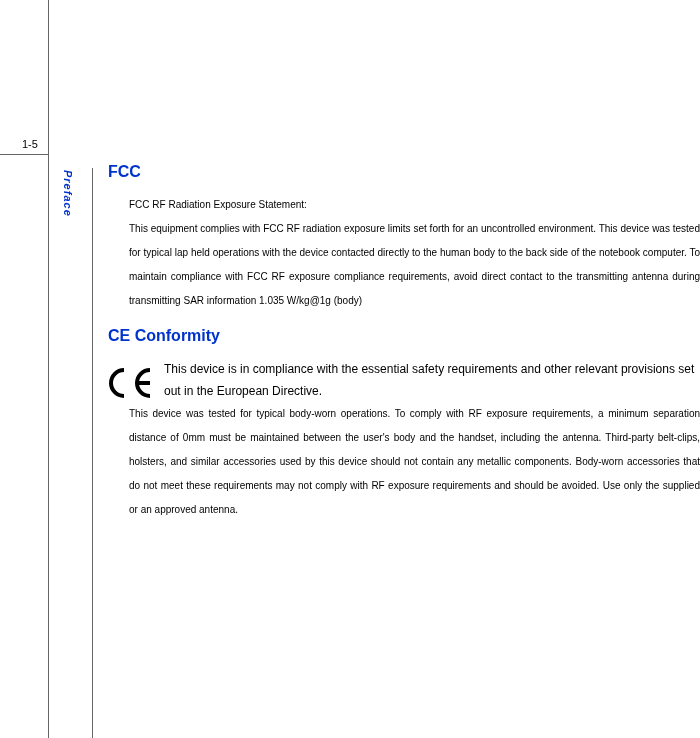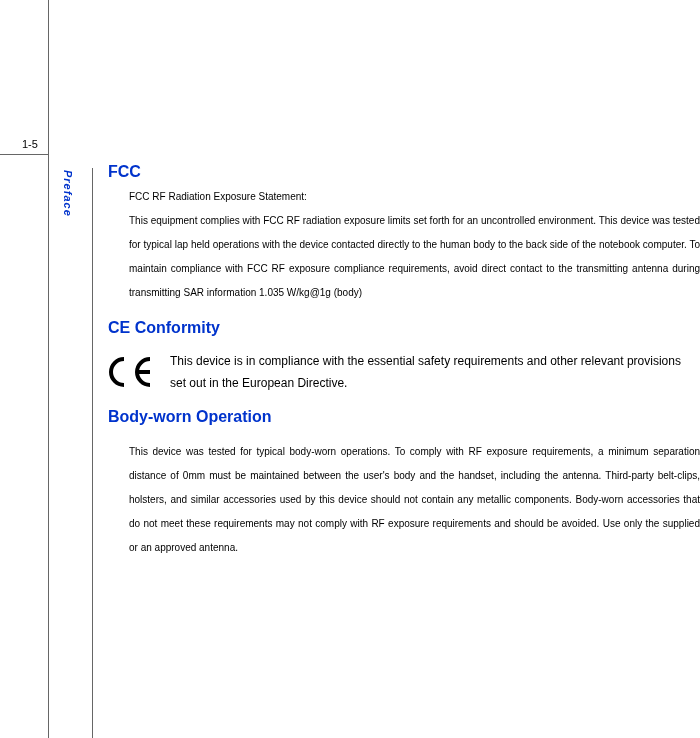--- a/index.html
+++ b/index.html
@@ -62,21 +62,21 @@
       position: absolute;
       top: 163px;
       left: 108px;
       right: 0;
       padding-right: 0;
     }
     .heading-main {
       color: #0033cc;
       font-size: 16px;
       font-weight: bold;
-      margin-bottom: 4px;
+      margin-bottom: 12px;
     }
     .heading-section {
       color: #0033cc;
       font-size: 16px;
       font-weight: bold;
       margin-top: 14px;
       margin-bottom: 14px;
     }
     .body-text {
       font-size: 10px;
@@ -85,22 +85,22 @@
       text-align: justify;
       margin-left: 21px;
     }
     .body-text-large {
       font-size: 12px;
       line-height: 1.8;
       color: #000;
     }
     .ce-row {
       display: flex;
-      align-items: center;
-      gap: 10px;
+      align-items: flex-end;
+      gap: 4px;
     }
     .ce-icon {
       flex-shrink: 0;
       margin-top: 2px;
     }
     .ce-text {
       flex: 1;
     }
   </style>
 </head>
@@ -125,16 +125,15 @@
     <div class="ce-icon">
       <svg width="52" height="30" viewBox="0 0 52 30">
         <path d="M 16 2 A 13 13 0 1 0 16 28" fill="none" stroke="#000" stroke-width="4"></path>
         <path d="M 42 2 A 13 13 0 1 0 42 28" fill="none" stroke="#000" stroke-width="4"></path>
         <line x1="30" y1="15" x2="42" y2="15" stroke="#000" stroke-width="4"></line>
       </svg>
     </div>
     <div class="ce-text body-text-large">This device is in compliance with the essential safety requirements and other relevant provisions set out in the European Directive.</div>
   </div>
 
-  <div class="heading-section">Body-worn Operation</div>
   <div class="body-text">This device was tested for typical body-worn operations. To comply with RF exposure requirements, a minimum separation distance of 0mm must be maintained between the user's body and the handset, including the antenna. Third-party belt-clips, holsters, and similar accessories used by this device should not contain any metallic components. Body-worn accessories that do not meet these requirements may not comply with RF exposure requirements and should be avoided. Use only the supplied or an approved antenna.</div>
 
 </div>
 
 </body></html>

